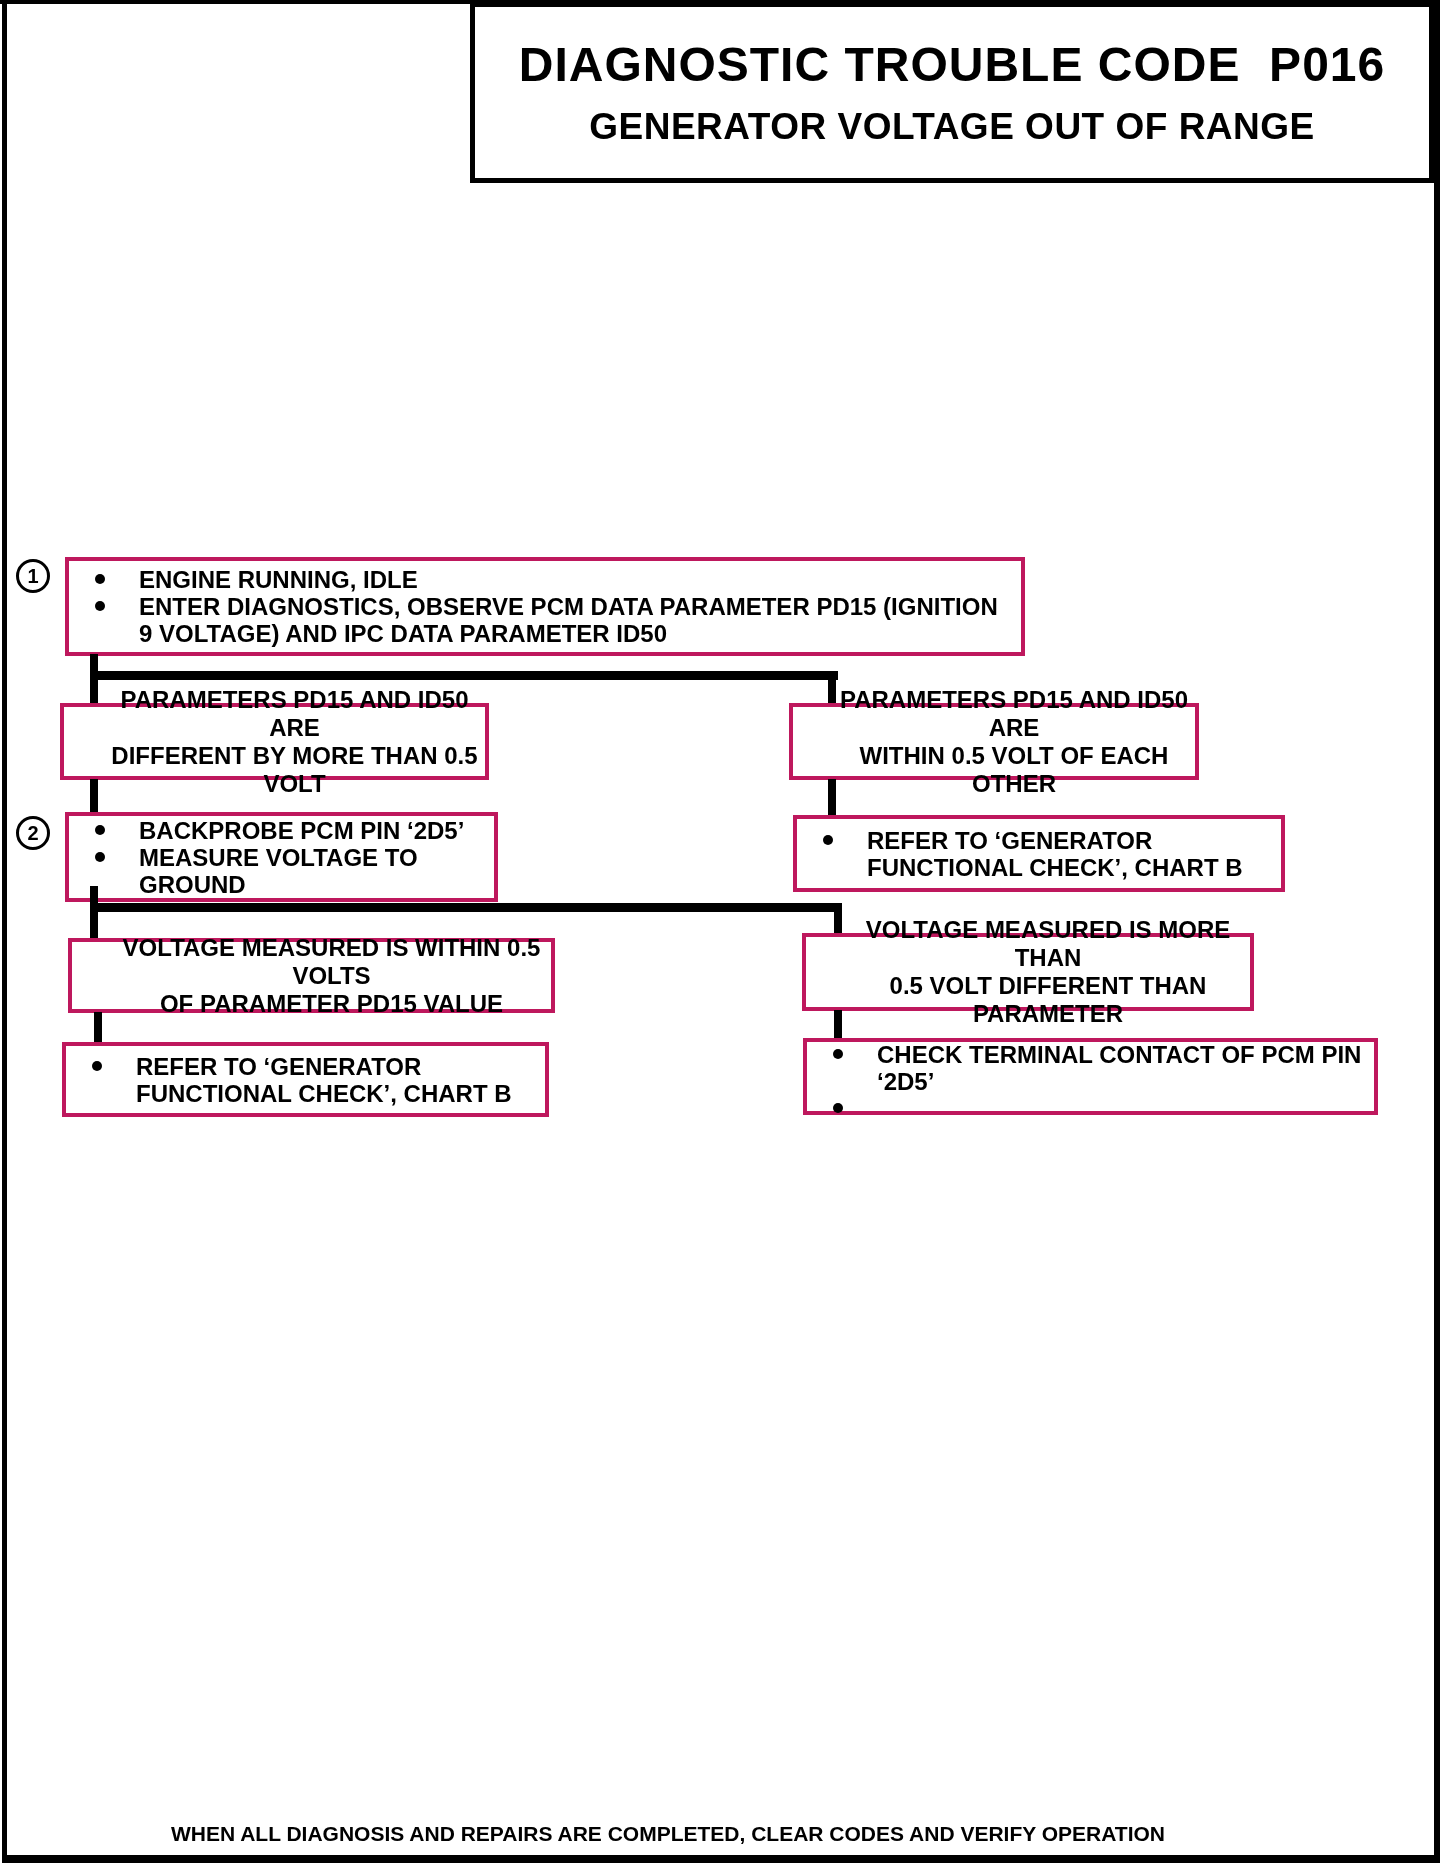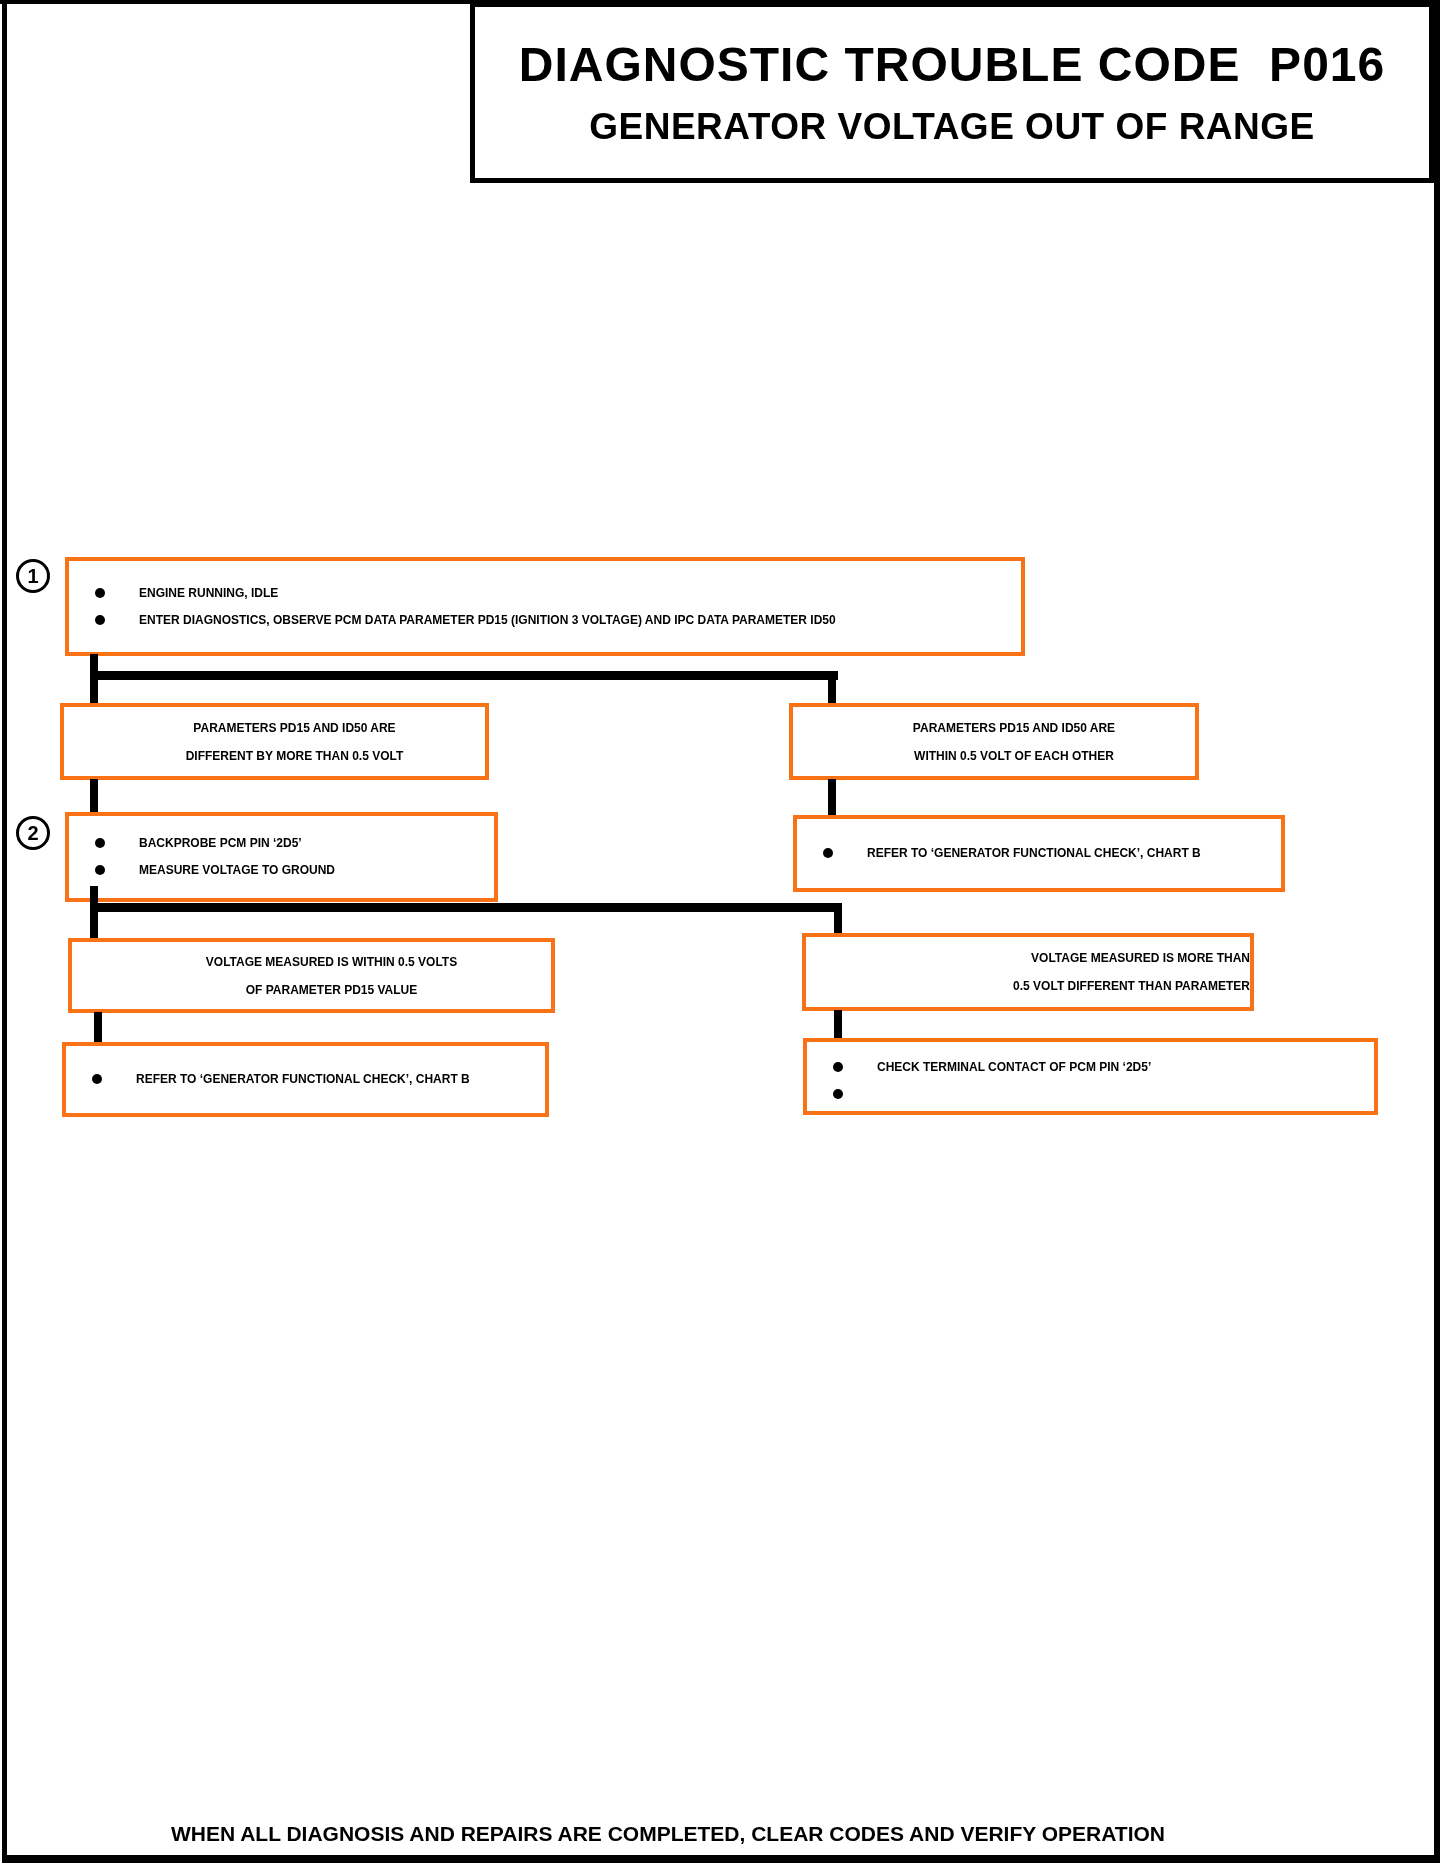--- a/index.html
+++ b/index.html
@@ -13,23 +13,23 @@
   }
   .pborder{position:absolute;background:#000;}
   .title-box{
     position:absolute;left:470px;top:2px;width:964px;height:181px;
     border:5px solid #000;background:#fff;box-sizing:border-box;
     display:flex;flex-direction:column;align-items:center;justify-content:center;gap:14px;
   }
   .title-main{font-size:48px;font-weight:700;letter-spacing:1px;white-space:pre;}
   .title-sub{font-size:37px;font-weight:700;letter-spacing:0.5px;white-space:pre;}
   .box{
-    position:absolute;border:4px solid #f97316;background:#fff;box-sizing:border-box;
+    position:absolute;border:4px solid #be185d;background:#fff;box-sizing:border-box;
     display:flex;flex-direction:column;justify-content:center;
-    font-size:12px;font-weight:700;line-height:27px;
+    font-size:24px;font-weight:700;line-height:27px;
   }
   .box.center{align-items:center;text-align:center;line-height:28px;padding-left:40px;}
   .brow{display:flex;align-items:flex-start;gap:34px;padding-left:26px;padding-right:10px;}
   .dot{width:10px;height:10px;border-radius:50%;background:#000;margin-top:8px;flex:none;}
   .btext{display:block;}
   .numcircle{
     position:absolute;width:34px;height:34px;border:3px solid #000;border-radius:50%;
     box-sizing:border-box;display:flex;align-items:center;justify-content:center;
     font-size:20px;font-weight:700;background:#fff;
   }
@@ -58,21 +58,21 @@
     <span>1</span>
   </div>
 
   <div class="box" style="left:65px;top:557px;width:960px;height:99px;">
     <div class="brow">
       <span class="dot"></span>
       <span class="btext">ENGINE RUNNING, IDLE</span>
     </div>
     <div class="brow">
       <span class="dot"></span>
-      <span class="btext" style="max-width:860px;">ENTER DIAGNOSTICS, OBSERVE PCM DATA PARAMETER PD15 (IGNITION 3 VOLTAGE) AND IPC DATA PARAMETER ID50</span>
+      <span class="btext" style="max-width:860px;">ENTER DIAGNOSTICS, OBSERVE PCM DATA PARAMETER PD15 (IGNITION 9 VOLTAGE) AND IPC DATA PARAMETER ID50</span>
     </div>
   </div>
 
   <div class="conn" style="left:90px;top:654px;width:8px;height:52px;"></div>
   <div class="conn" style="left:90px;top:671px;width:748px;height:9px;"></div>
   <div class="conn" style="left:828px;top:671px;width:8px;height:35px;"></div>
 
   <div class="box center" style="left:60px;top:703px;width:429px;height:77px;">
     <div>PARAMETERS PD15 AND ID50 ARE</div>
     <div>DIFFERENT BY MORE THAN 0.5 VOLT</div>

